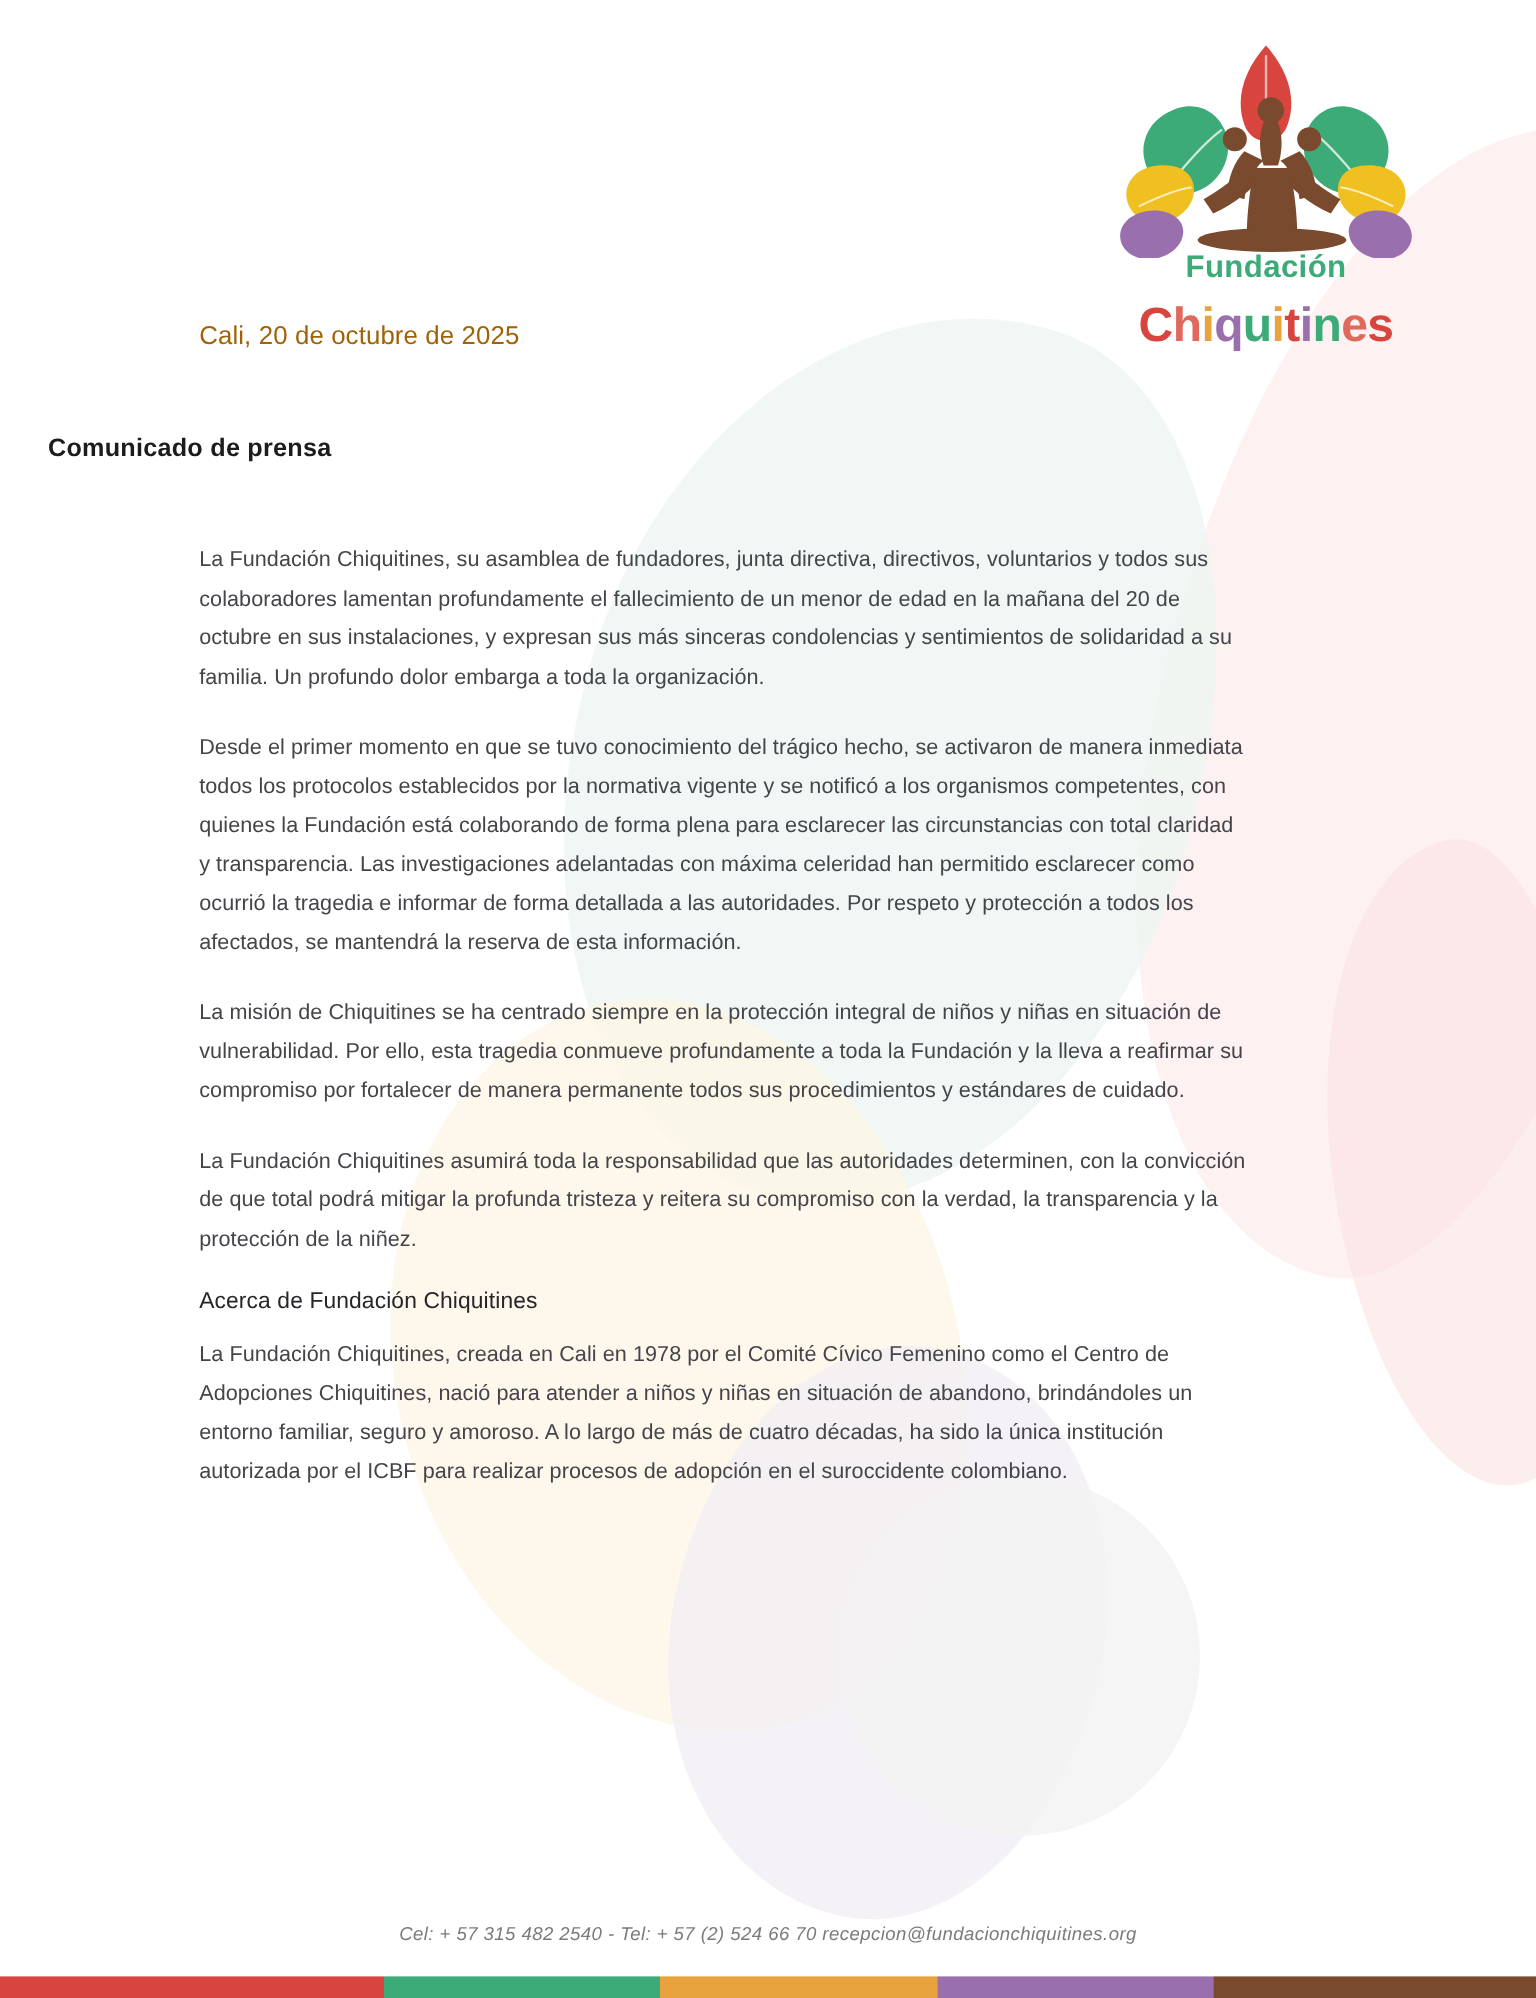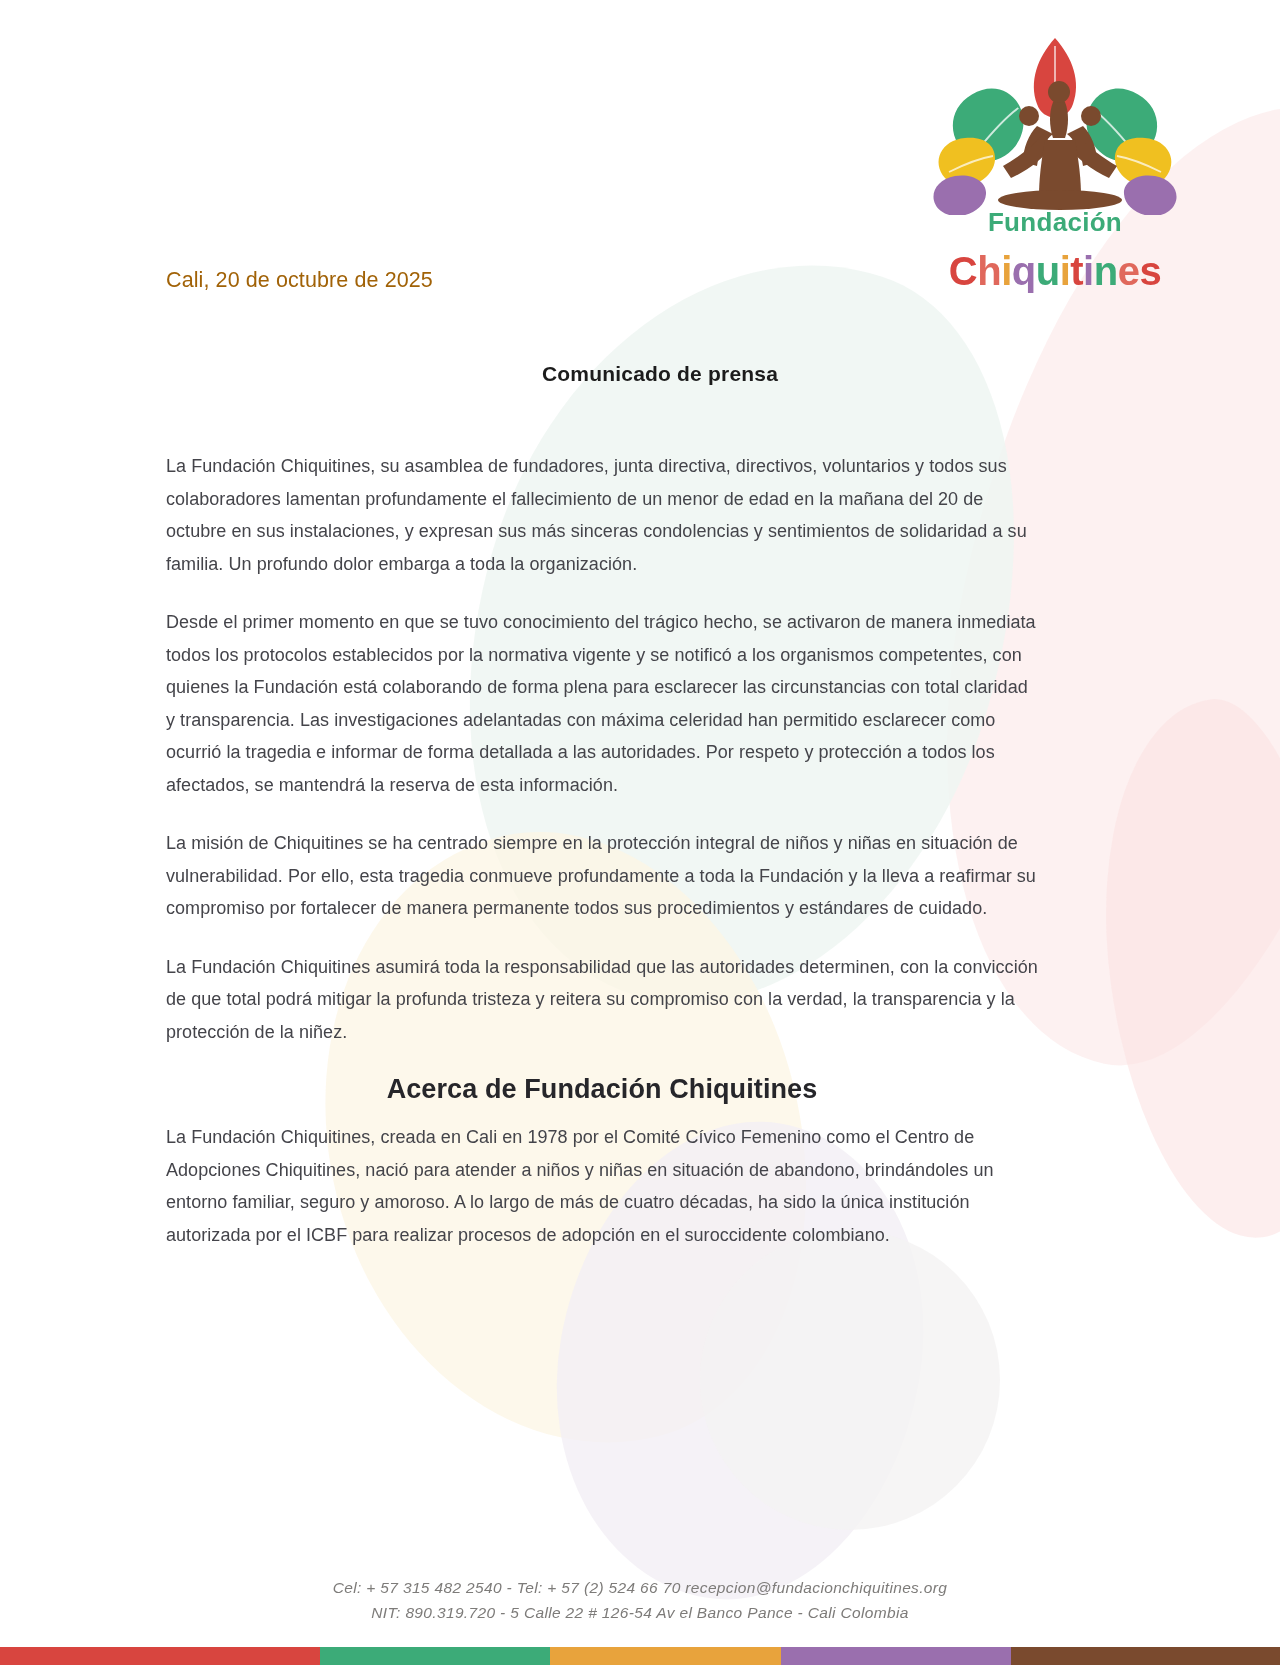--- a/index.html
+++ b/index.html
@@ -128,21 +128,21 @@
     left: 166px;
     top: 268px;
     font-size: 21.5px;
     color: #a16207;
     letter-spacing: .1px;
   }
   .doc-title {
     position: absolute;
     left: 0; right: 0;
     top: 362px;
-    text-align: center;
+    text-align: left;
     padding-left: 40px;
     font-size: 21px;
     font-weight: bold;
     color: #1c1c1c;
     letter-spacing: .2px;
   }
   .body-block {
     position: absolute;
     left: 166px;
     top: 450px;
@@ -150,25 +150,24 @@
   }
   .body-block p {
     margin: 0 0 26px 0;
     font-size: 18px;
     line-height: 32.5px;
     color: #44444a;
     letter-spacing: .05px;
   }
   .section-heading {
     margin: 0 0 16px 0;
-    font-size: 27px;
-    font-weight: bold;
+    font-size: 19px;
+    font-weight: normal;
     color: #26262a;
     letter-spacing: .1px;
-    text-align: center;
   }
 
   
   .footer {
     position: absolute;
     left: 0; right: 0;
     bottom: 40px;
     text-align: center;
     z-index: 3;
     font-style: italic;
@@ -253,21 +252,20 @@
     <p>La misión de Chiquitines se ha centrado siempre en la protección integral de niños y niñas en situación de vulnerabilidad. Por ello, esta tragedia conmueve profundamente a toda la Fundación y la lleva a reafirmar su compromiso por fortalecer de manera permanente todos sus procedimientos y estándares de cuidado.</p>
     <p>La Fundación Chiquitines asumirá toda la responsabilidad que las autoridades determinen, con la convicción de que total podrá mitigar la profunda tristeza y reitera su compromiso con la verdad, la transparencia y la protección de la niñez.</p>
     <h2 class="section-heading">Acerca de Fundación Chiquitines</h2>
     <p>La Fundación Chiquitines, creada en Cali en 1978 por el Comité Cívico Femenino como el Centro de Adopciones Chiquitines, nació para atender a niños y niñas en situación de abandono, brindándoles un entorno familiar, seguro y amoroso. A lo largo de más de cuatro décadas, ha sido la única institución autorizada por el ICBF para realizar procesos de adopción en el suroccidente colombiano.</p>
   </div>
 
 </div>
 
 <div class="footer">
   <div class="footer-line">Cel: + 57 315 482 2540 - Tel:  + 57 (2) 524 66 70   recepcion@fundacionchiquitines.org</div>
-  <div class="footer-line">NIT: 890.319.720 - 5   Calle 22 # 126-54 Av el Banco Pance  - Cali Colombia</div>
 </div>
 
 <div class="color-bar">
     <span style="background: rgb(216, 69, 63); width: 25%;"></span>
     <span style="background: rgb(60, 171, 120); width: 18%;"></span>
     <span style="background: rgb(232, 163, 60); width: 18%;"></span>
     <span style="background: rgb(154, 111, 174); width: 18%;"></span>
     <span style="background: rgb(122, 74, 46); width: 21%;"></span>
   </div>
 

